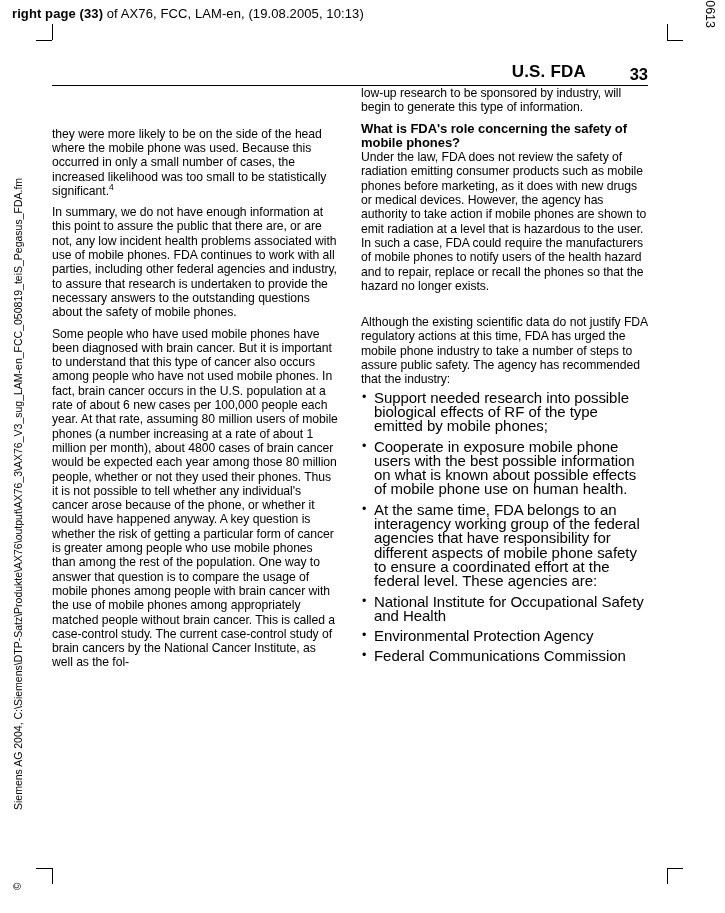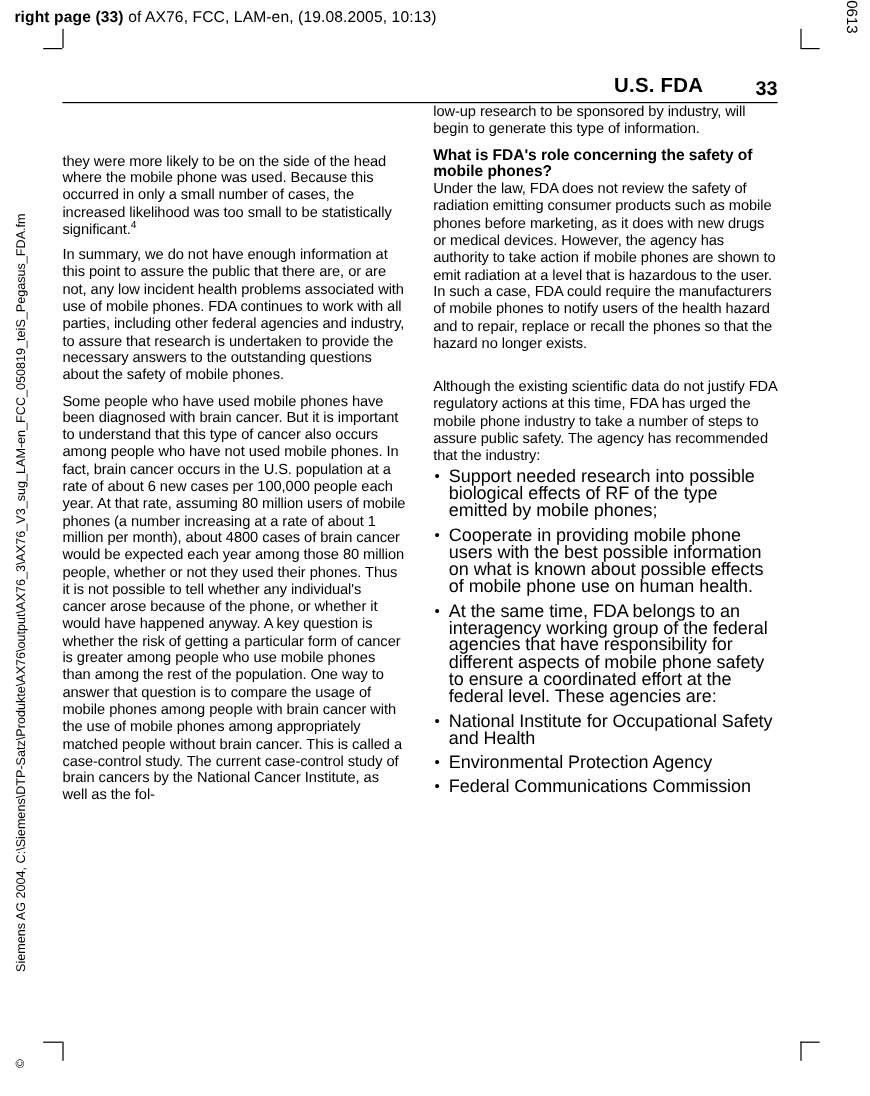--- a/index.html
+++ b/index.html
@@ -207,21 +207,21 @@
     </div>
 
     <div class="col">
       <p class="para tight">low-up research to be sponsored by industry, will begin to generate this type of information.</p>
       <p class="subhead">What is FDA's role concerning the safety of mobile phones?</p>
       <p class="para">Under the law, FDA does not review the safety of radiation emitting consumer products such as mobile phones before marketing, as it does with new drugs or medical devices. However, the agency has authority to take action if mobile phones are shown to emit radiation at a level that is hazardous to the user. In such a case, FDA could require the manufacturers of mobile phones to notify users of the health hazard and to repair, replace or recall the phones so that the hazard no longer exists.</p>
       <div class="spacer-gap"></div>
       <p class="para tight">Although the existing scientific data do not justify FDA regulatory actions at this time, FDA has urged the mobile phone industry to take a number of steps to assure public safety. The agency has recommended that the industry:</p>
       <ul class="bullets">
         <li>Support needed research into possible biological effects of RF of the type emitted by mobile phones;</li>
-        <li>Cooperate in providing mobile phone users with the best possible information on what is known about possible effects of mobile phone use on human health.</li>
+        <li>Cooperate in exposure mobile phone users with the best possible information on what is known about possible effects of mobile phone use on human health.</li>
         <li>At the same time, FDA belongs to an interagency working group of the federal agencies that have responsibility for different aspects of mobile phone safety to ensure a coordinated effort at the federal level. These agencies are:</li>
         <li>National Institute for Occupational Safety and Health</li>
         <li>Environmental Protection Agency</li>
         <li>Federal Communications Commission</li>
       </ul>
     </div>
 
   </div>
 </div>
 

